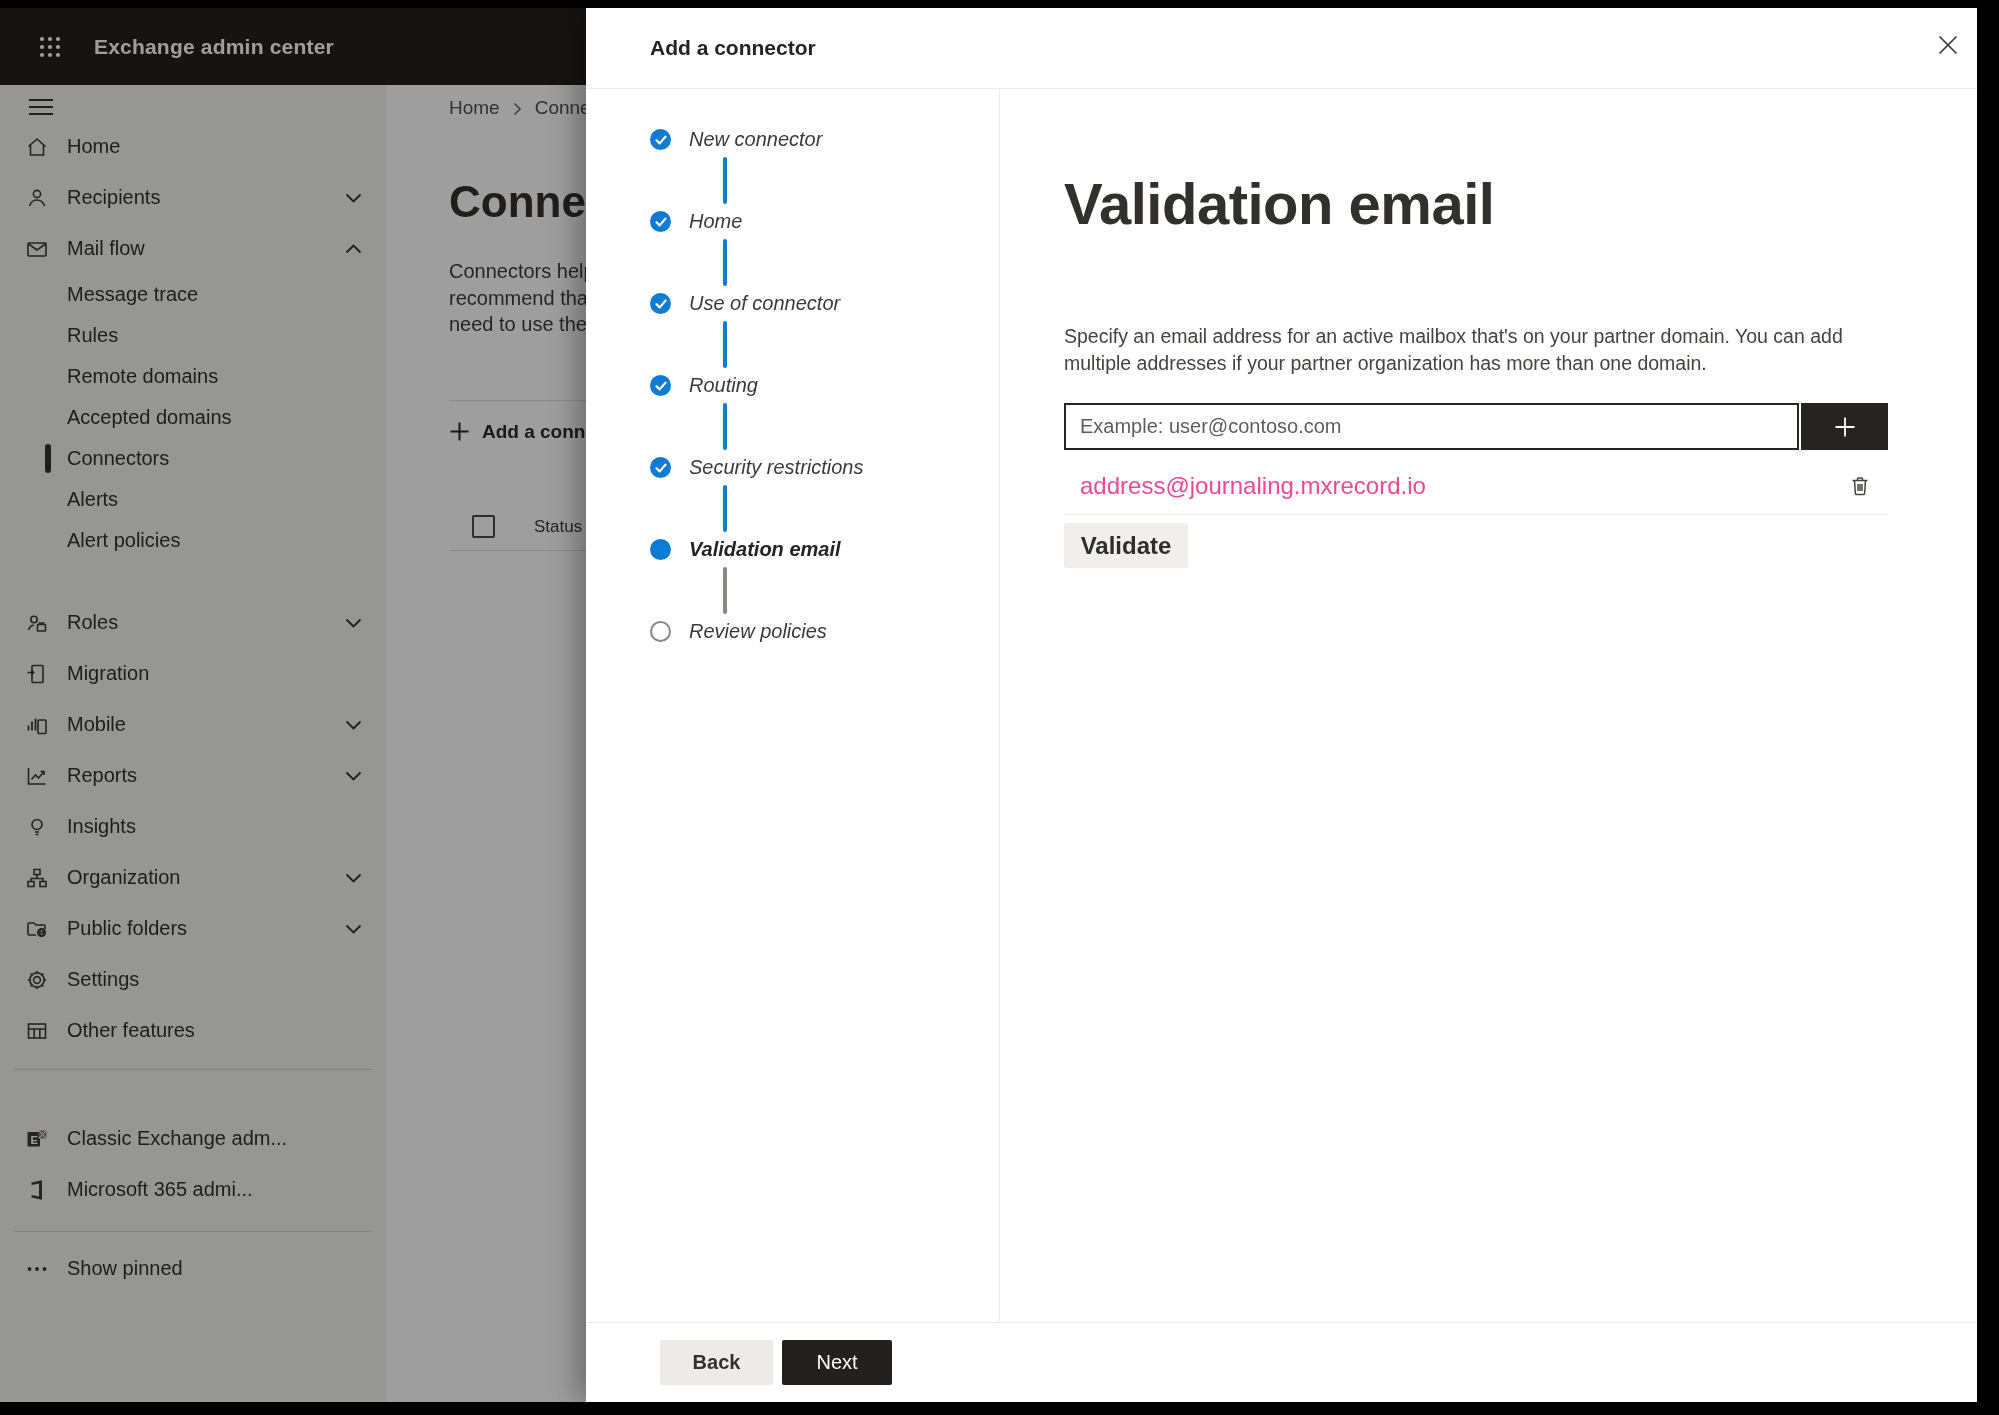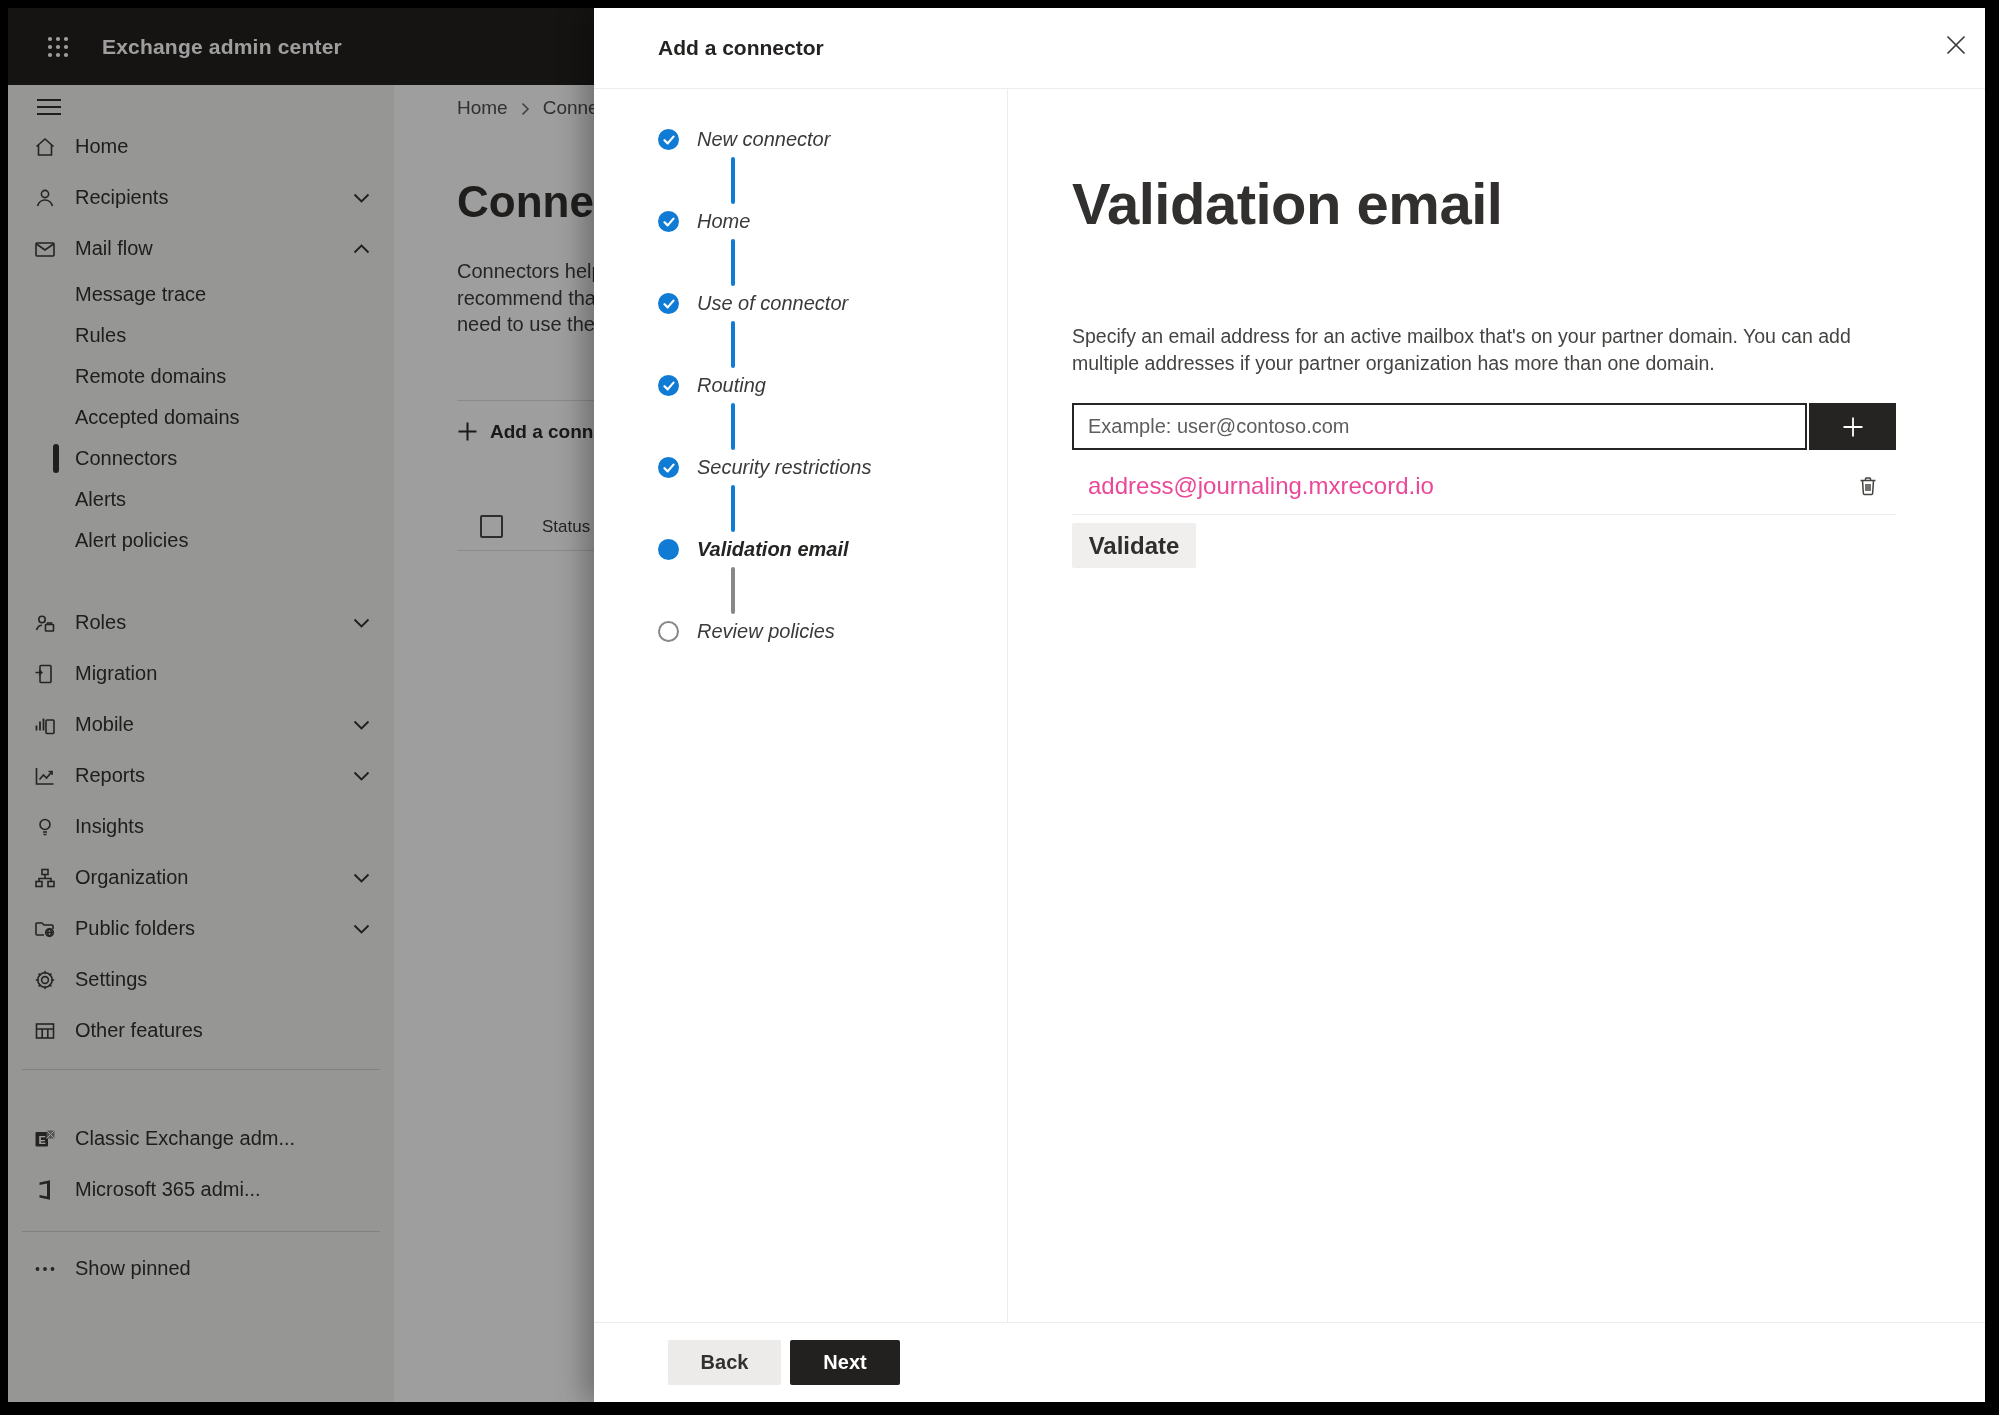--- a/index.html
+++ b/index.html
@@ -1,18 +1,18 @@
 <!DOCTYPE html>
 <html><head>
 <meta charset="utf-8">
 <style>
   html,body{margin:0;padding:0;background:#000;}
   body{width:1999px;height:1415px;position:relative;overflow:hidden;
        font-family:"Liberation Sans",sans-serif;color:#323130;}
-  .app{position:absolute;left:8px;top:8px;width:1977px;height:1394px;background:#fff;overflow:hidden;}
+  .app{position:absolute;left:0;top:8px;width:1977px;height:1394px;background:#fff;overflow:hidden;}
 
   
   .topbar{height:77px;background:#222120;display:flex;align-items:center;}
   .waffle{margin-left:30px;width:40px;height:40px;display:flex;align-items:center;justify-content:center;}
   .topbar-title{margin-left:24px;font-size:21px;font-weight:600;color:#fff;letter-spacing:.2px;}
 
   .layout{display:flex;height:1317px;}
 
   
   .sidebar{width:386px;background:#f3f2f1;padding-top:8px;box-sizing:border-box;flex:0 0 auto;}
@@ -75,21 +75,21 @@
   .email-input::placeholder{color:#5f5d5b;opacity:1;}
   .plus-btn{width:87px;height:47px;margin-left:2px;background:#252423;border:none;display:flex;align-items:center;justify-content:center;cursor:pointer;flex:0 0 auto;}
   .address-row{margin-top:8px;height:56px;display:flex;align-items:center;justify-content:space-between;padding:0 16px;border-bottom:1px solid #ececec;}
   .address-text{font-size:24px;color:#ec4899;}
   .trash-btn{background:none;border:none;display:flex;cursor:pointer;color:#45433f;padding:0;}
   .validate-btn{margin-top:8px;width:124px;height:45px;background:#f0efed;border:none;border-radius:2px;font-size:24px;font-weight:700;color:#2f2e2d;font-family:"Liberation Sans",sans-serif;cursor:pointer;}
 
   .modal-footer{flex:0 0 79px;border-top:1px solid #ececec;display:flex;align-items:center;justify-content:flex-start;}
   .footer-group{display:flex;gap:9px;transform:translateX(74px);}
   .back-btn{width:113px;height:45px;background:#edebe9;border:none;border-radius:2px;font-size:20px;font-weight:700;color:#323130;font-family:"Liberation Sans",sans-serif;cursor:pointer;}
-  .next-btn{width:110px;height:45px;background:#232120;border:none;border-radius:2px;font-size:20px;font-weight:700;color:#fff;font-family:"Liberation Sans",sans-serif;cursor:pointer;}
+  .next-btn{width:110px;height:45px;background:#232120;border:none;border-radius:2px;font-size:20px;font-weight:400;color:#fff;font-family:"Liberation Sans",sans-serif;cursor:pointer;}
 
   svg{display:block;}
 </style>
 </head>
 <body>
 
 <div class="app">
 
   <div class="topbar">
     <div class="waffle">

